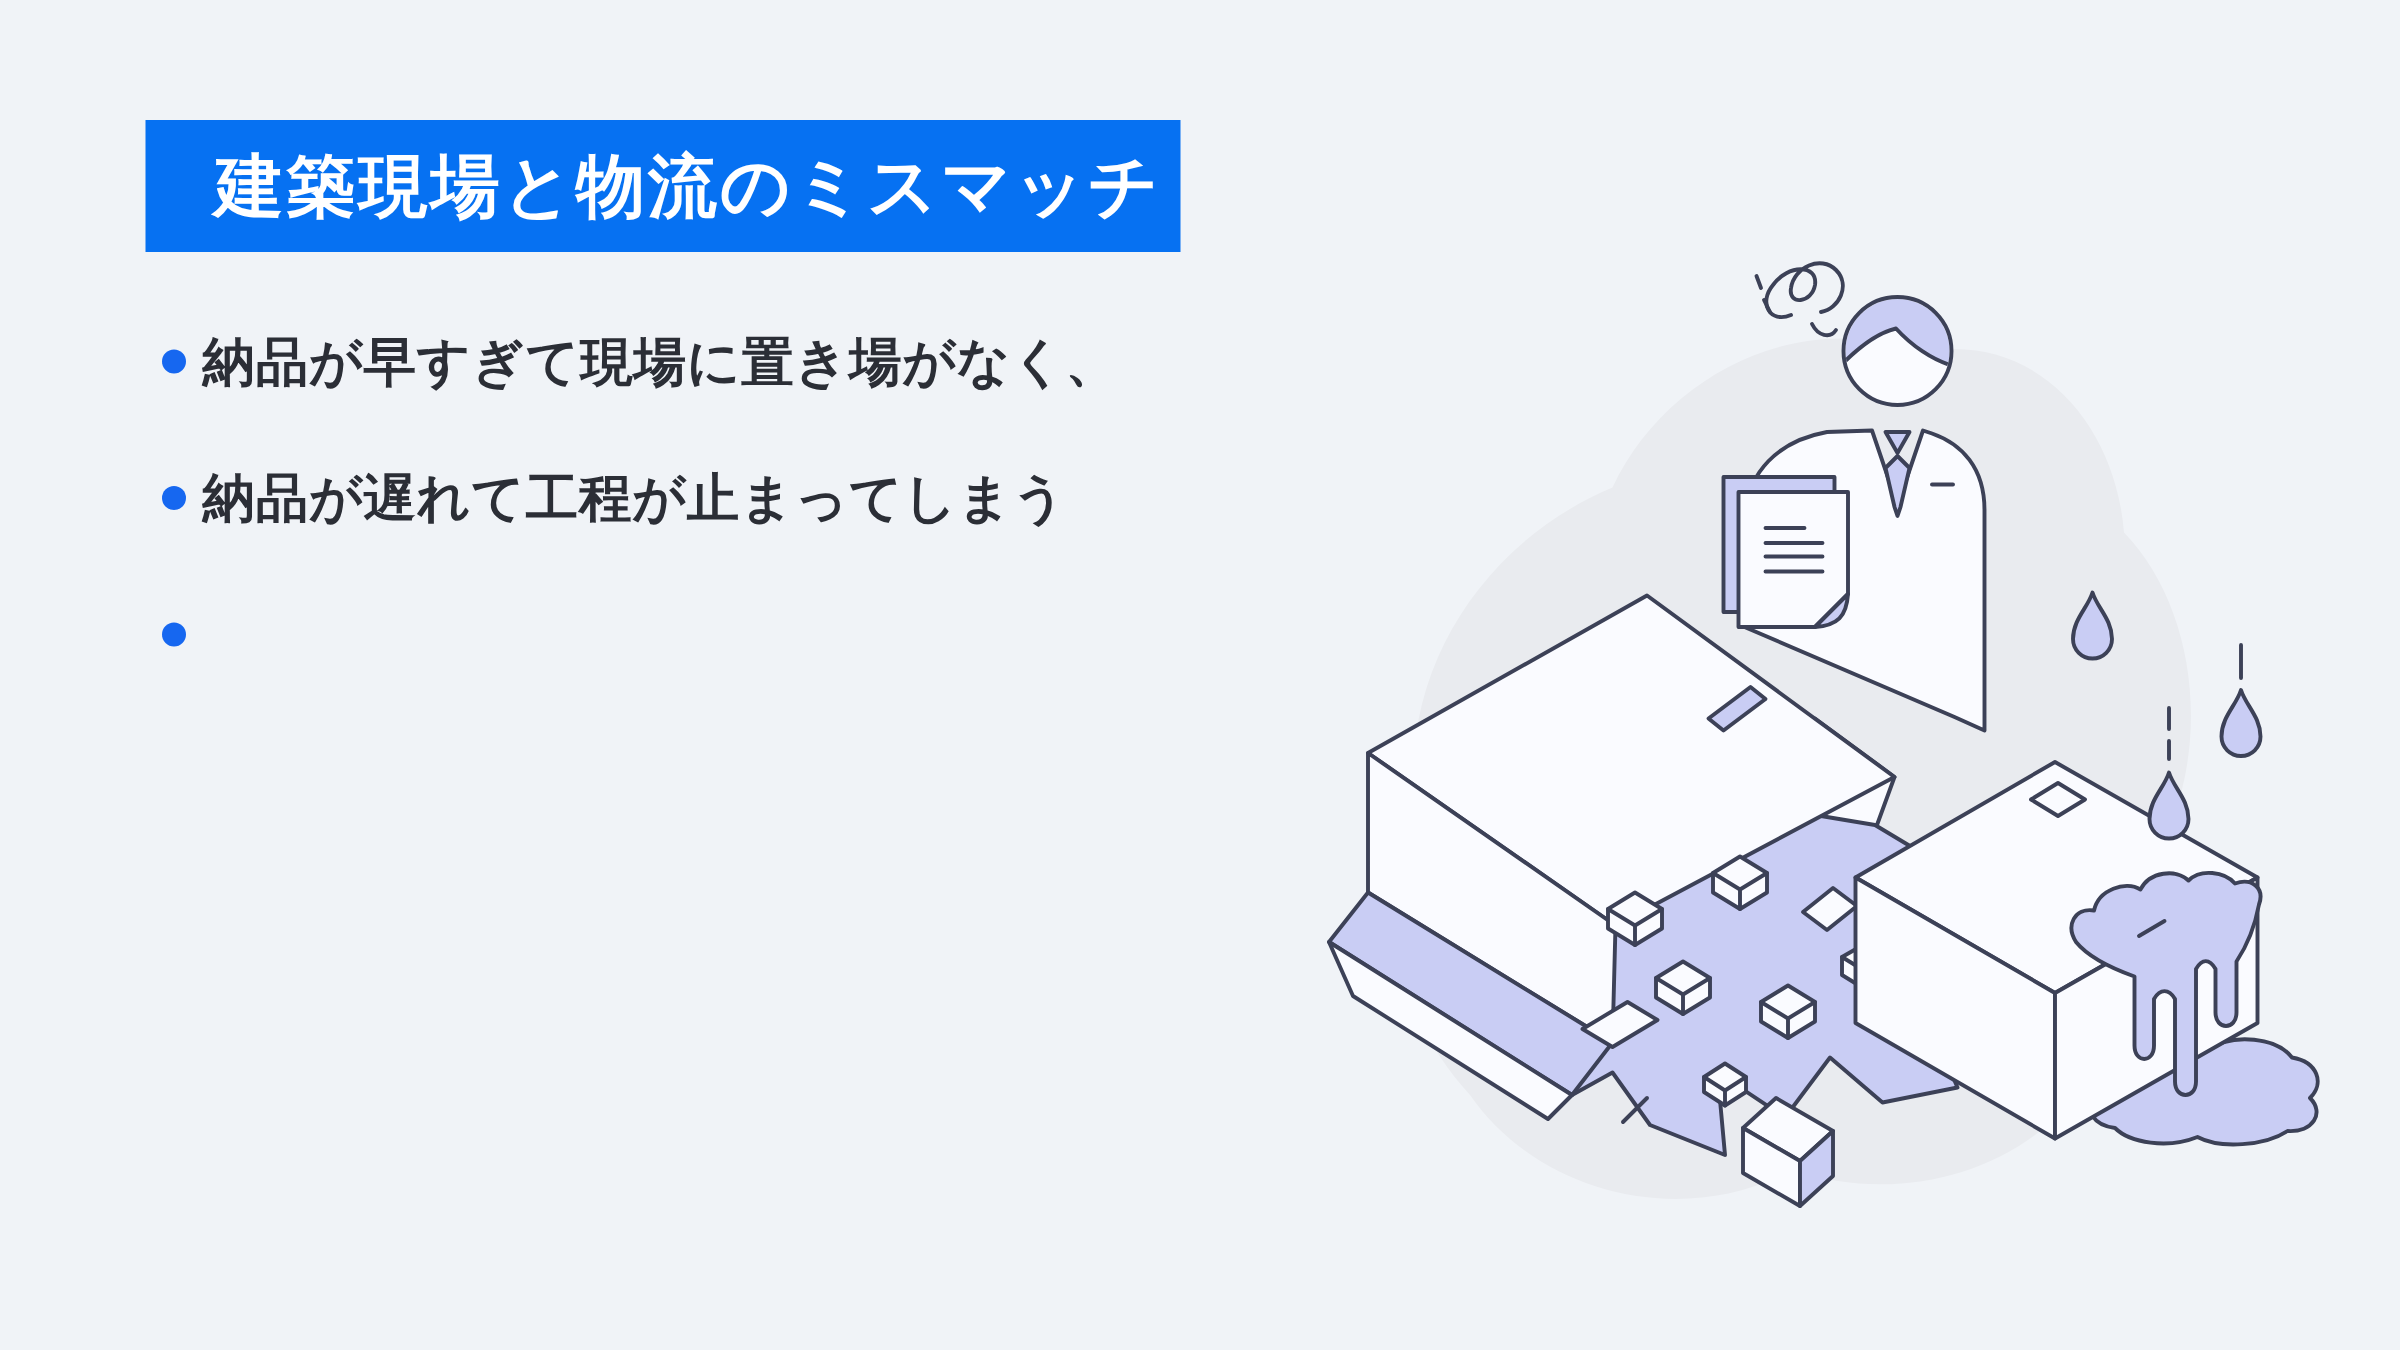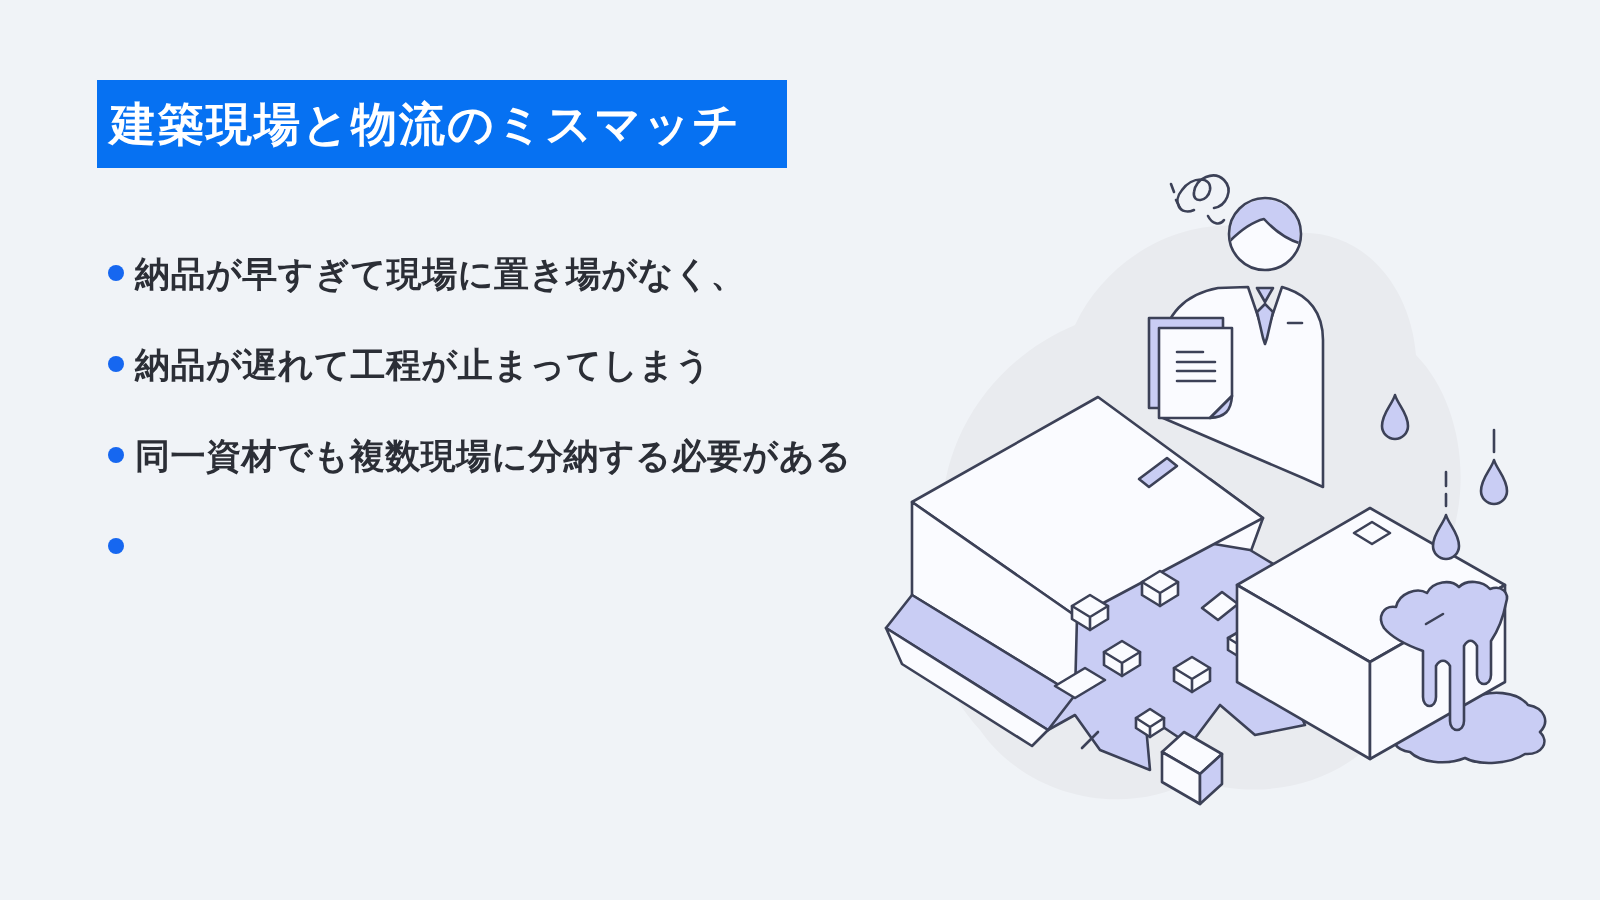--- a/index.html
+++ b/index.html
@@ -5,25 +5,25 @@
   html,body{margin:0;padding:0;}
   body{
     width:1600px;height:900px;position:relative;overflow:hidden;
     background:#f0f3f7;
     font-family:"Liberation Sans","DejaVu Sans",sans-serif;
   }
   .banner{
     position:absolute;left:97px;top:80px;width:690px;height:88px;
     background:#0671f2;color:#ffffff;
     font-size:46px;font-weight:bold;line-height:88px;
-    padding-left:13px;box-sizing:border-box;letter-spacing:2px;
+    padding-left:46px;box-sizing:border-box;letter-spacing:2px;
     white-space:nowrap;
   }
   .bullets{
-    position:absolute;left:108px;top:246px;margin:0;padding:0;list-style:none;
+    position:absolute;left:108px;top:214px;margin:0;padding:0;list-style:none;
   }
   .bullets li{
     position:relative;padding-left:27px;
     font-size:35px;font-weight:bold;color:#2b2e36;
     line-height:55px;margin-bottom:36px;letter-spacing:0.5px;
     white-space:nowrap;
   }
   .dot{
     position:absolute;left:0;top:19px;width:16px;height:16px;
     border-radius:50%;background:#1667f0;
@@ -45,24 +45,20 @@
 </div>
 
 <ul class="bullets">
   <li>
     <span class="dot"></span>
     <span class="bl-line">納品が早すぎて現場に置き場がなく、</span>
   </li>
   <li>
     <span class="dot"></span>
     <span class="bl-line">納品が遅れて工程が止まってしまう</span>
-  </li>
-  <li>
-    <span class="dot"></span>
-    <span class="bl-line">同一資材でも複数現場に分納する必要がある</span>
   </li>
   <li>
     <span class="dot"></span>
   </li>
 </ul>
 
 <div class="illo">
   <svg viewBox="0 0 700 700" width="700" height="700">
     <defs>
       <clipPath id="headclip">

